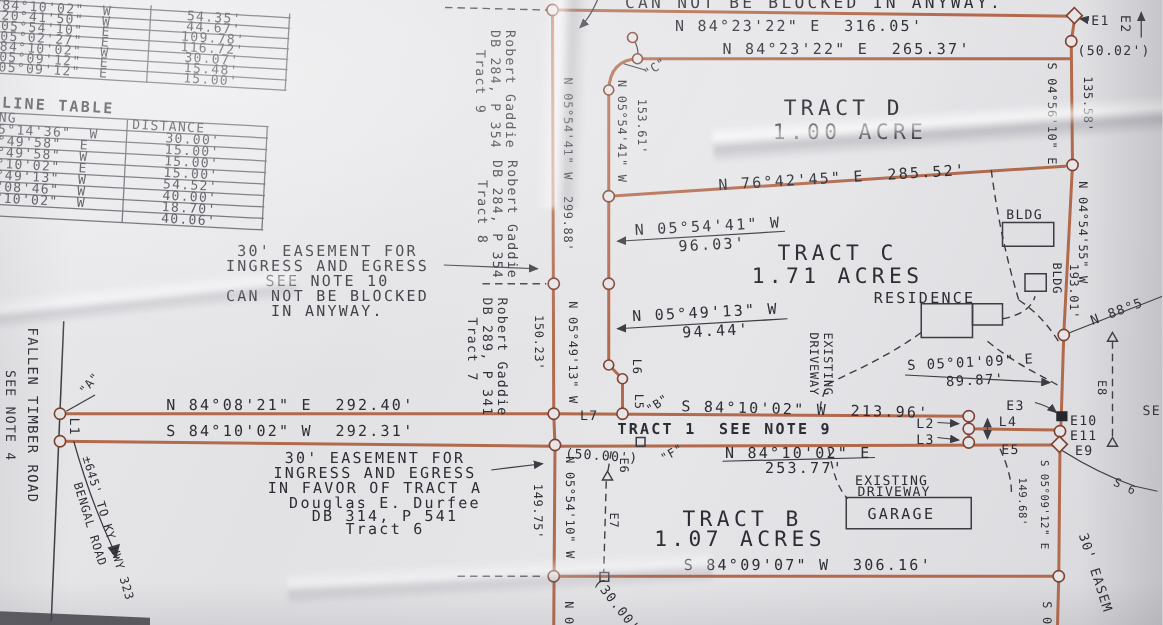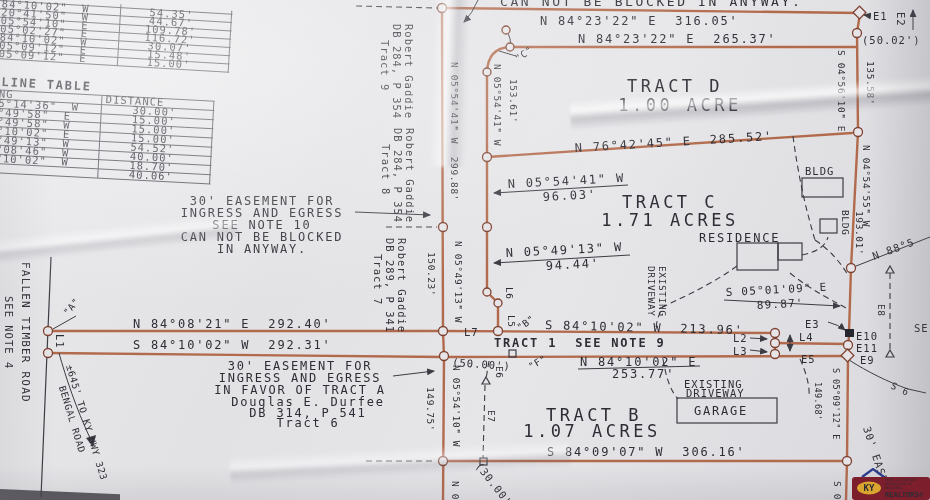--- a/index.html
+++ b/index.html
@@ -332,27 +332,15 @@
   <text class="t9" transform="translate(518,62) rotate(-35)">"C"</text>
   <text class="t9" transform="translate(531,370) rotate(-30)">"F"</text>
 </svg>
 
 <div class="crease c1"></div>
 <div class="crease c2"></div>
 <div class="crease c3"></div>
 <div class="crease c4"></div>
 <div class="edge-dark"></div>
 
-<div class="logo">
-  <svg viewBox="0 0 78 32" width="78" height="32">
-    <path d="M10,9 L21,1 L32,9" fill="none" stroke="#2b3a8c" stroke-width="2.2"></path>
-    <rect x="0" y="9" width="78" height="23" rx="3" fill="#7c1e2c"></rect>
-    <ellipse cx="17" cy="20" rx="12" ry="6.5" fill="#d9a52e"></ellipse>
-    <text x="17" y="23" text-anchor="middle" font-size="9" font-weight="bold" fill="#1d2a6b" style="letter-spacing:0">KY</text>
-    <text x="33" y="13" font-size="3.2" fill="#ffffff" style="letter-spacing:0">HEART OF KENTUCKY</text>
-    <text x="33" y="17" font-size="3.2" fill="#ffffff" style="letter-spacing:0">ASSOCIATION OF</text>
-    <text x="33" y="21" font-size="3.2" fill="#ffffff" style="letter-spacing:0">REALTORS®</text>
-    <text x="33" y="29" font-size="7" font-weight="bold" fill="#ffffff" style="letter-spacing:0">REALTORS®</text>
-  </svg>
-</div>
 
 <div class="vignette"></div>
 </div>
 
 </body></html>

